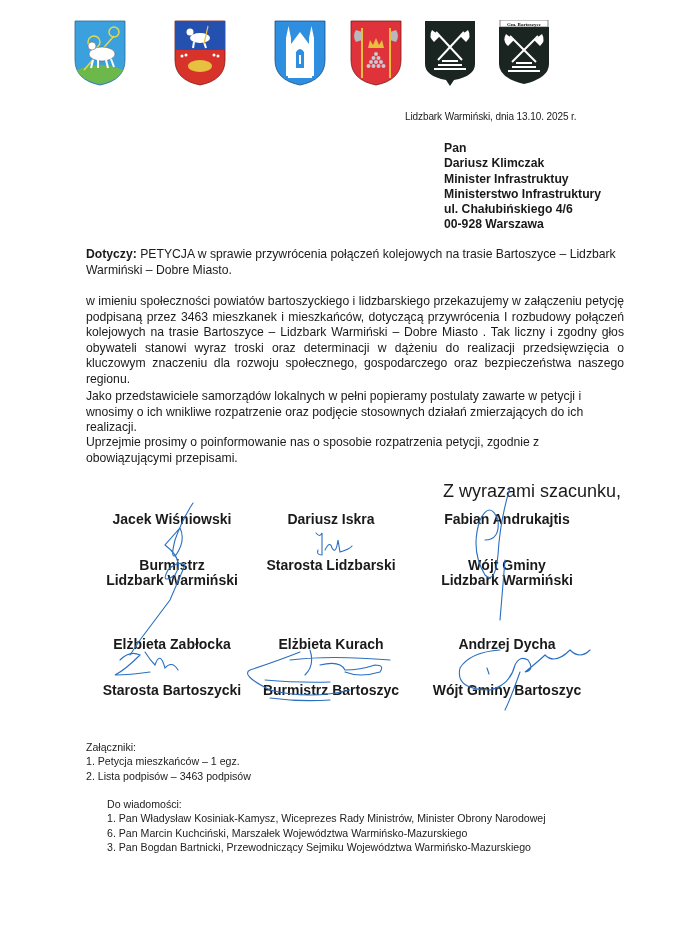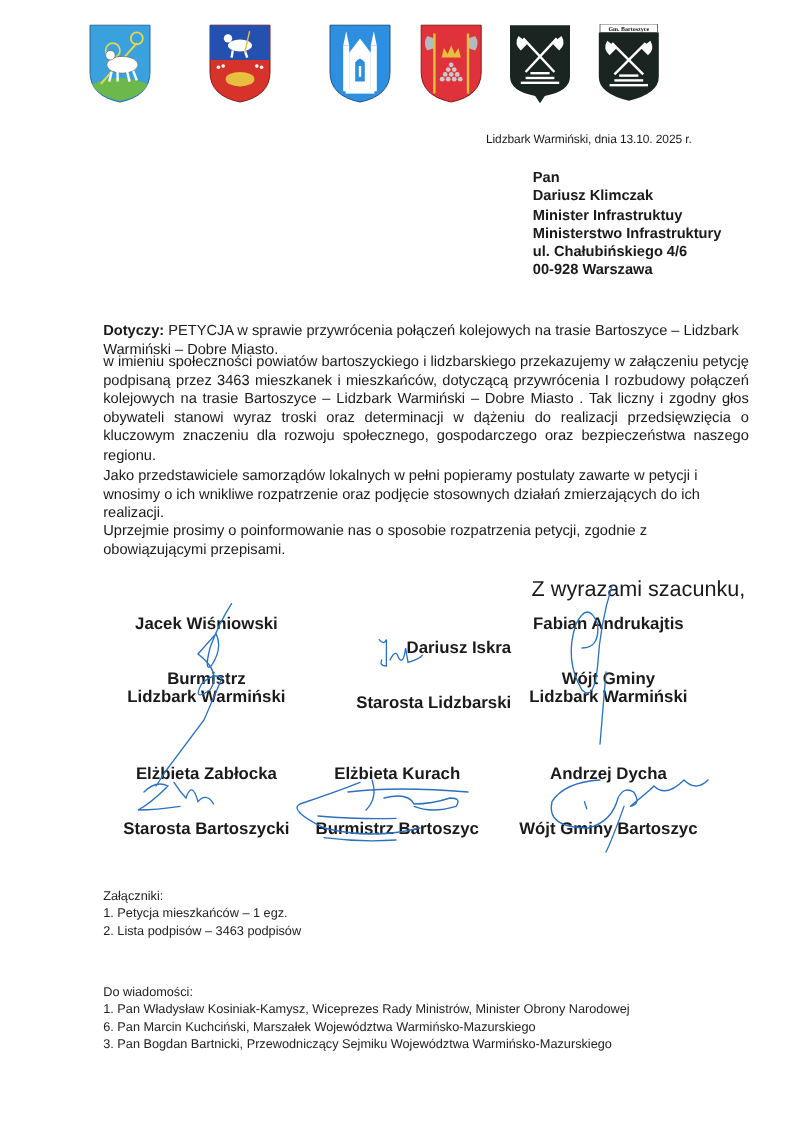--- a/index.html
+++ b/index.html
@@ -8,37 +8,37 @@
   .page { position:absolute; left:0; top:0; width:673px; height:943px; background:#fff; }
 
   .crests { position:absolute; top:20px; left:70px; width:520px; height:70px; }
   .crest { position:absolute; top:0; width:52px; height:66px; }
 
   .date { position:absolute; left:405px; top:111px; font-size:10px; letter-spacing:-0.1px; }
   .addressee { position:absolute; left:444px; top:141px; font-size:12.2px; font-weight:bold; line-height:15.3px; }
 
   .text { position:absolute; left:86px; width:538px; font-size:12.2px; line-height:15.6px; }
   .justify { text-align:justify; text-align-last:left; }
-  .subject { top:247px;margin-top:21px; }
+  .subject { top:247px; }
   .para1 { top:294px; }
   .para2 { top:389px; }
   .para3 { top:435px; }
   b { font-weight:bold; }
 
   .closing { position:absolute; left:443px; top:481px; font-size:18px; }
 
   .sig-block { position:absolute; width:190px; text-align:center; font-size:14px; font-weight:bold; line-height:15.5px; }
   .sig-block .name { display:block; }
   .sig-block .role { display:block; }
 
   .sig-svg { position:absolute; pointer-events:none; }
 
   .list { position:absolute; left:86px; font-size:10.6px; line-height:14.3px; color:#222; }
   .attachments { top:740px; }
-  .cc { top:820px; }
+  .cc { top:797px;margin-left:21px; }
 </style>
 </head>
 <body>
 
 <div class="page">
 
   <div class="crests">
 
     <svg class="crest" style="left:4px" viewBox="0 0 52 66">
       <path d="M1 1 H51 V40 Q51 60 26 65 Q1 60 1 40 Z" fill="#3aa0de" stroke="#2a6a90" stroke-width="0.8"></path>
@@ -139,21 +139,21 @@
   <div class="text para2">Jako przedstawiciele samorządów lokalnych w pełni popieramy postulaty zawarte w petycji i wnosimy o ich wnikliwe rozpatrzenie oraz podjęcie stosownych działań zmierzających do ich realizacji.</div>
   <div class="text para3">Uprzejmie prosimy o poinformowanie nas o sposobie rozpatrzenia petycji, zgodnie z obowiązującymi przepisami.</div>
 
   <div class="closing">Z wyrazami szacunku,</div>
 
   <div class="sig-block" style="left:77px; top:512px;">
     <span class="name">Jacek Wiśniowski</span>
     <span class="role" style="margin-top:30px">Burmistrz</span>
     <span class="role">Lidzbark Warmiński</span>
   </div>
-  <div class="sig-block" style="left:236px; top:532px;text-align:right;">
+  <div class="sig-block" style="left:236px; top:512px;">
     <span class="name">Dariusz Iskra</span>
     <span class="role" style="margin-top:30px">Starosta Lidzbarski</span>
   </div>
   <div class="sig-block" style="left:412px; top:512px;">
     <span class="name">Fabian Andrukajtis</span>
     <span class="role" style="margin-top:30px">Wójt Gminy</span>
     <span class="role">Lidzbark Warmiński</span>
   </div>
 
   <div class="sig-block" style="left:77px; top:637px;text-align:center;">

